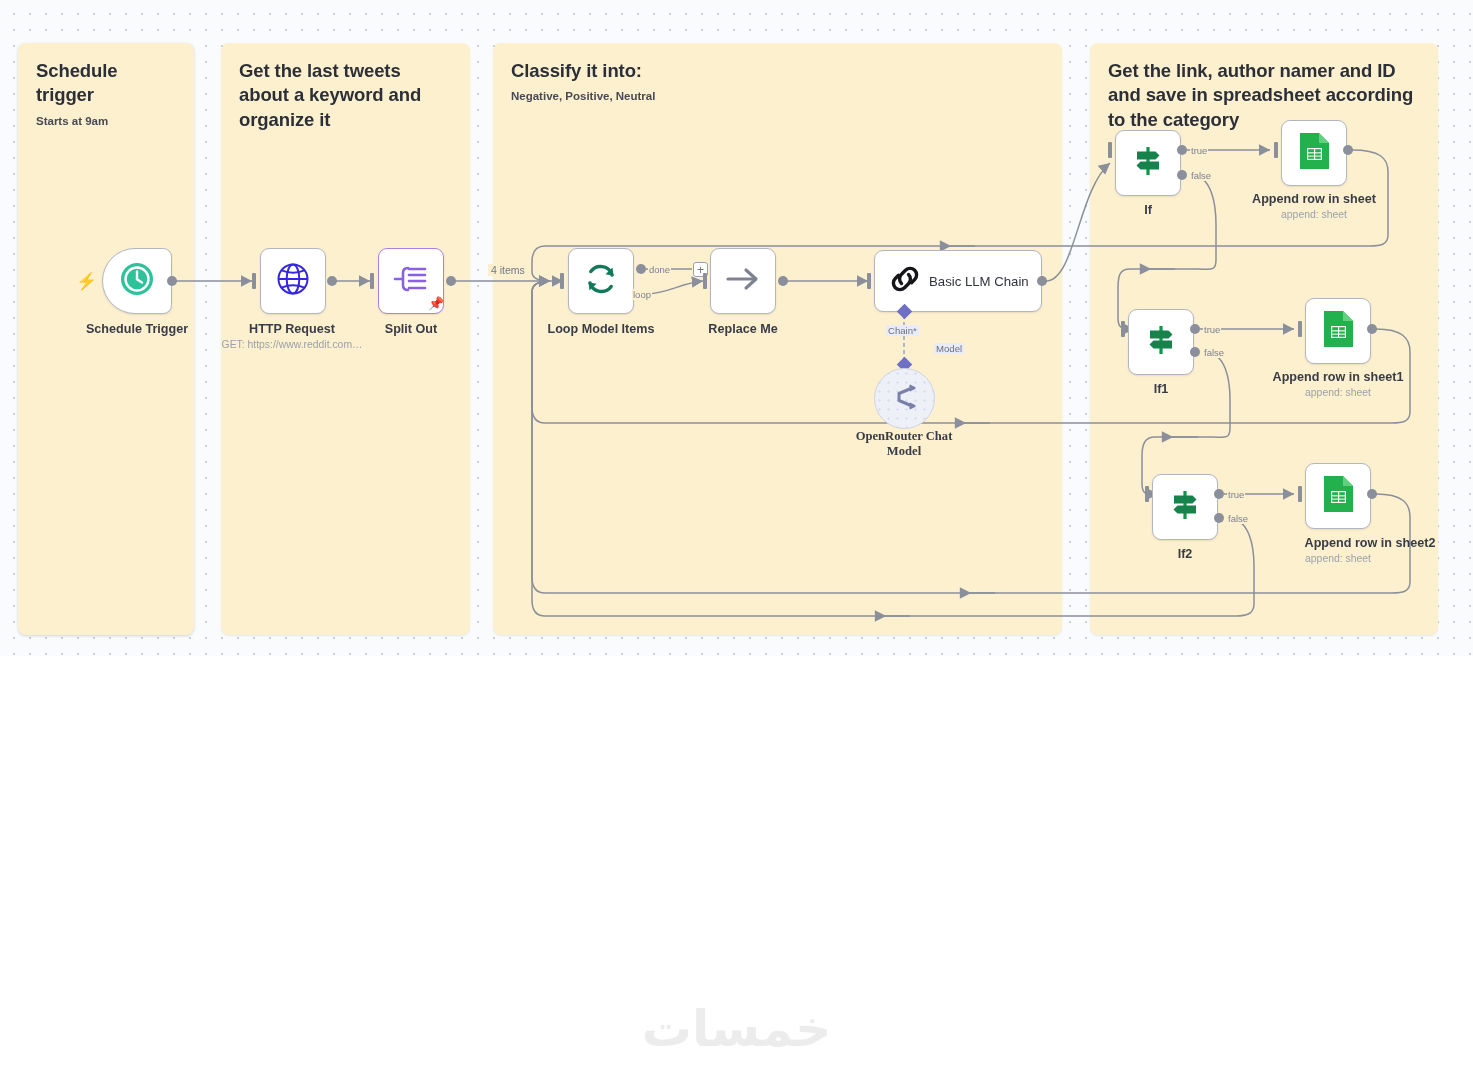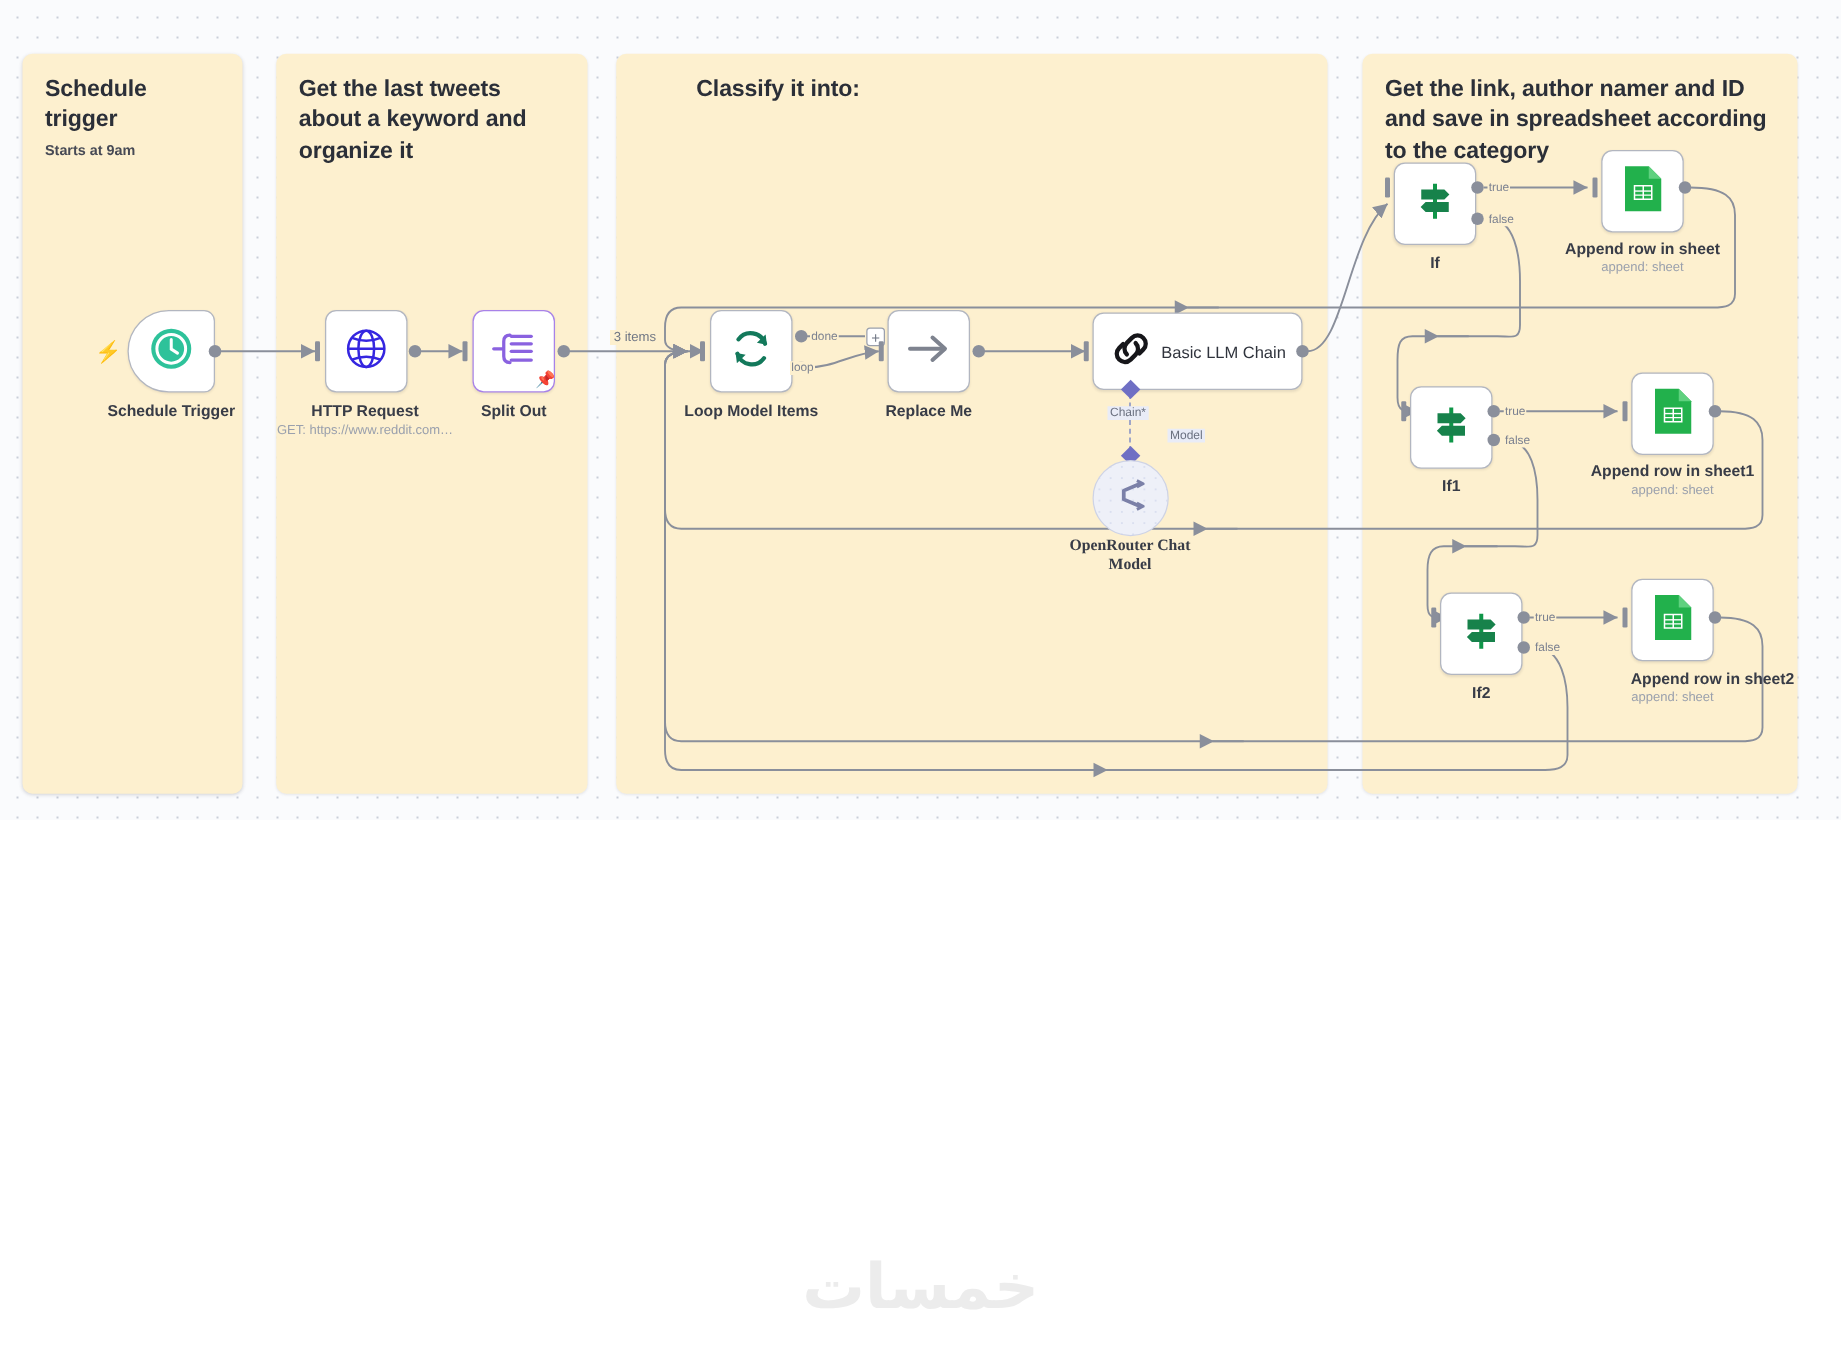--- a/index.html
+++ b/index.html
@@ -135,22 +135,23 @@
   <div class="sticky shadowed" style="left:18px; top:43px; width:176px; height:592px;">
     <div class="s-title">Schedule trigger</div>
     <div class="s-sub">Starts at 9am</div>
   </div>
 
   <div class="sticky" style="left:221px; top:43px; width:249px; height:592px;">
     <div class="s-title">Get the last tweets about a keyword and organize it</div>
     <div class="s-sub"></div>
   </div>
 
-  <div class="sticky" style="left:493px; top:43px; width:569px; height:592px;padding-left:46px;">
+  <div class="sticky" style="left:493px; top:43px; width:569px; height:592px;">
     <div class="s-title">Classify it into:</div>
+    <div class="s-sub">Negative, Positive, Neutral</div>
   </div>
 
   <div class="sticky" style="left:1090px; top:43px; width:348px; height:592px;">
     <div class="s-title">Get the link, author namer and ID and save in spreadsheet according to the category</div>
     <div class="s-sub"></div>
   </div>
 
   <svg id="edges">
     <defs>
       <marker id="arw" markerWidth="9" markerHeight="9" refX="7.5" refY="4.5" orient="auto">
@@ -250,21 +251,21 @@
         <line x1="16" y1="5" x2="32" y2="5" stroke="#8a62e0" stroke-width="2.6" stroke-linecap="round"></line>
         <line x1="16" y1="11" x2="32" y2="11" stroke="#8a62e0" stroke-width="2.6" stroke-linecap="round"></line>
         <line x1="16" y1="17" x2="32" y2="17" stroke="#8a62e0" stroke-width="2.6" stroke-linecap="round"></line>
         <line x1="16" y1="24" x2="32" y2="24" stroke="#8a62e0" stroke-width="2.6" stroke-linecap="round"></line>
       </svg>
     </span>
   </div>
   <div class="pin" style="left:428px; top:296px;">📌</div>
   <div class="dot" style="left:446px; top:276px;"></div>
   <div class="node-label" style="left:411px; top:322px;">Split Out</div>
-  <div class="edge-label" style="left:488px; top:264px;">3 items</div>
+  <div class="edge-label" style="left:488px; top:264px;">4 items</div>
 
   <div class="node" style="left:568px; top:248px; width:66px; height:66px;">
     <span>
       <svg width="34" height="34" viewBox="0 0 34 34">
         <path d="M28 13 A12 12 0 0 0 6.8 9.5" fill="none" stroke="#13795b" stroke-width="3.4" stroke-linecap="round"></path>
         <path d="M6 21 A12 12 0 0 0 27.2 24.5" fill="none" stroke="#13795b" stroke-width="3.4" stroke-linecap="round"></path>
         <path d="M28.5 5.5 L29.5 13.8 L21.5 12.2 Z" fill="#13795b"></path>
         <path d="M5.5 28.5 L4.5 20.2 L12.5 21.8 Z" fill="#13795b"></path>
       </svg>
     </span>

